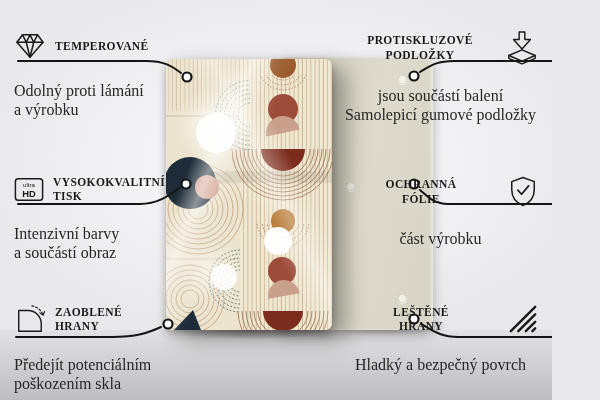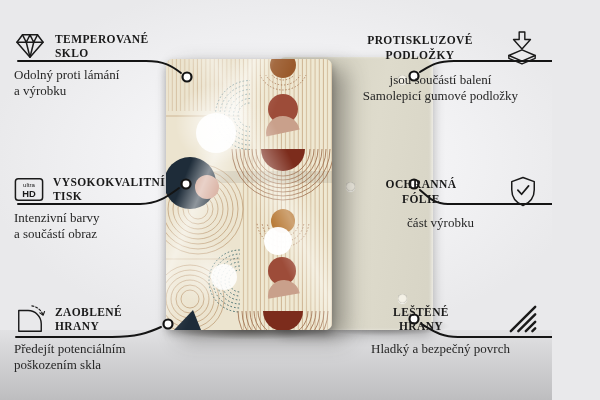--- a/index.html
+++ b/index.html
@@ -39,21 +39,21 @@
   .connectors{position:absolute;inset:0;pointer-events:none;}
   .connectors path{fill:none;stroke:#141414;stroke-width:2;stroke-linecap:round;}
   .connectors circle{fill:#ffffff;stroke:#141414;stroke-width:2.2;}
   
   .lbl{position:absolute;color:#1a1a1a;}
   .lbl-left{left:14px;width:165px;}
   .lbl-right{right:14px;width:195px;text-align:center;}
   .head{display:flex;align-items:center;gap:9px;}
   .lbl-right .head{flex-direction:row-reverse;}
   .title{font-weight:bold;font-size:11.5px;line-height:1.22;letter-spacing:.4px;flex:1;}
-  .sub{font-size:13px;line-height:1.2;margin-top:7px;color:#262626;}
+  .sub{font-size:16px;line-height:1.2;margin-top:21px;color:#262626;}
   .icon{flex:0 0 auto;display:block;}
   .icon svg{display:block;stroke:#1a1a1a;fill:none;stroke-width:1.6;
             stroke-linejoin:round;stroke-linecap:round;}
   .icon .fill-txt{fill:#1a1a1a;stroke:none;font-family:"Liberation Sans","DejaVu Sans",sans-serif;}
 </style>
 </head>
 <body>
 
 <div class="stage">
 
@@ -199,21 +199,20 @@
   <div class="lbl lbl-left" style="top:32px">
     <div class="head">
       <span class="icon">
         <svg width="32" height="28" viewBox="0 0 34 30">
           <path d="M9,3 H25 L31,11 L17,27 L3,11 Z"></path>
           <path d="M3,11 H31 M9,3 L13,11 L17,3 L21,11 L25,3 M13,11 L17,27 L21,11"></path>
         </svg>
       </span>
       <div class="title">
         <div>TEMPEROVANÉ</div>
-        <div>SKLO</div>
       </div>
     </div>
     <div class="sub">
       <div>Odolný proti lámání</div>
       <div>a výrobku</div>
     </div>
   </div>
 
   <div class="lbl lbl-left" style="top:175px">
     <div class="head">

